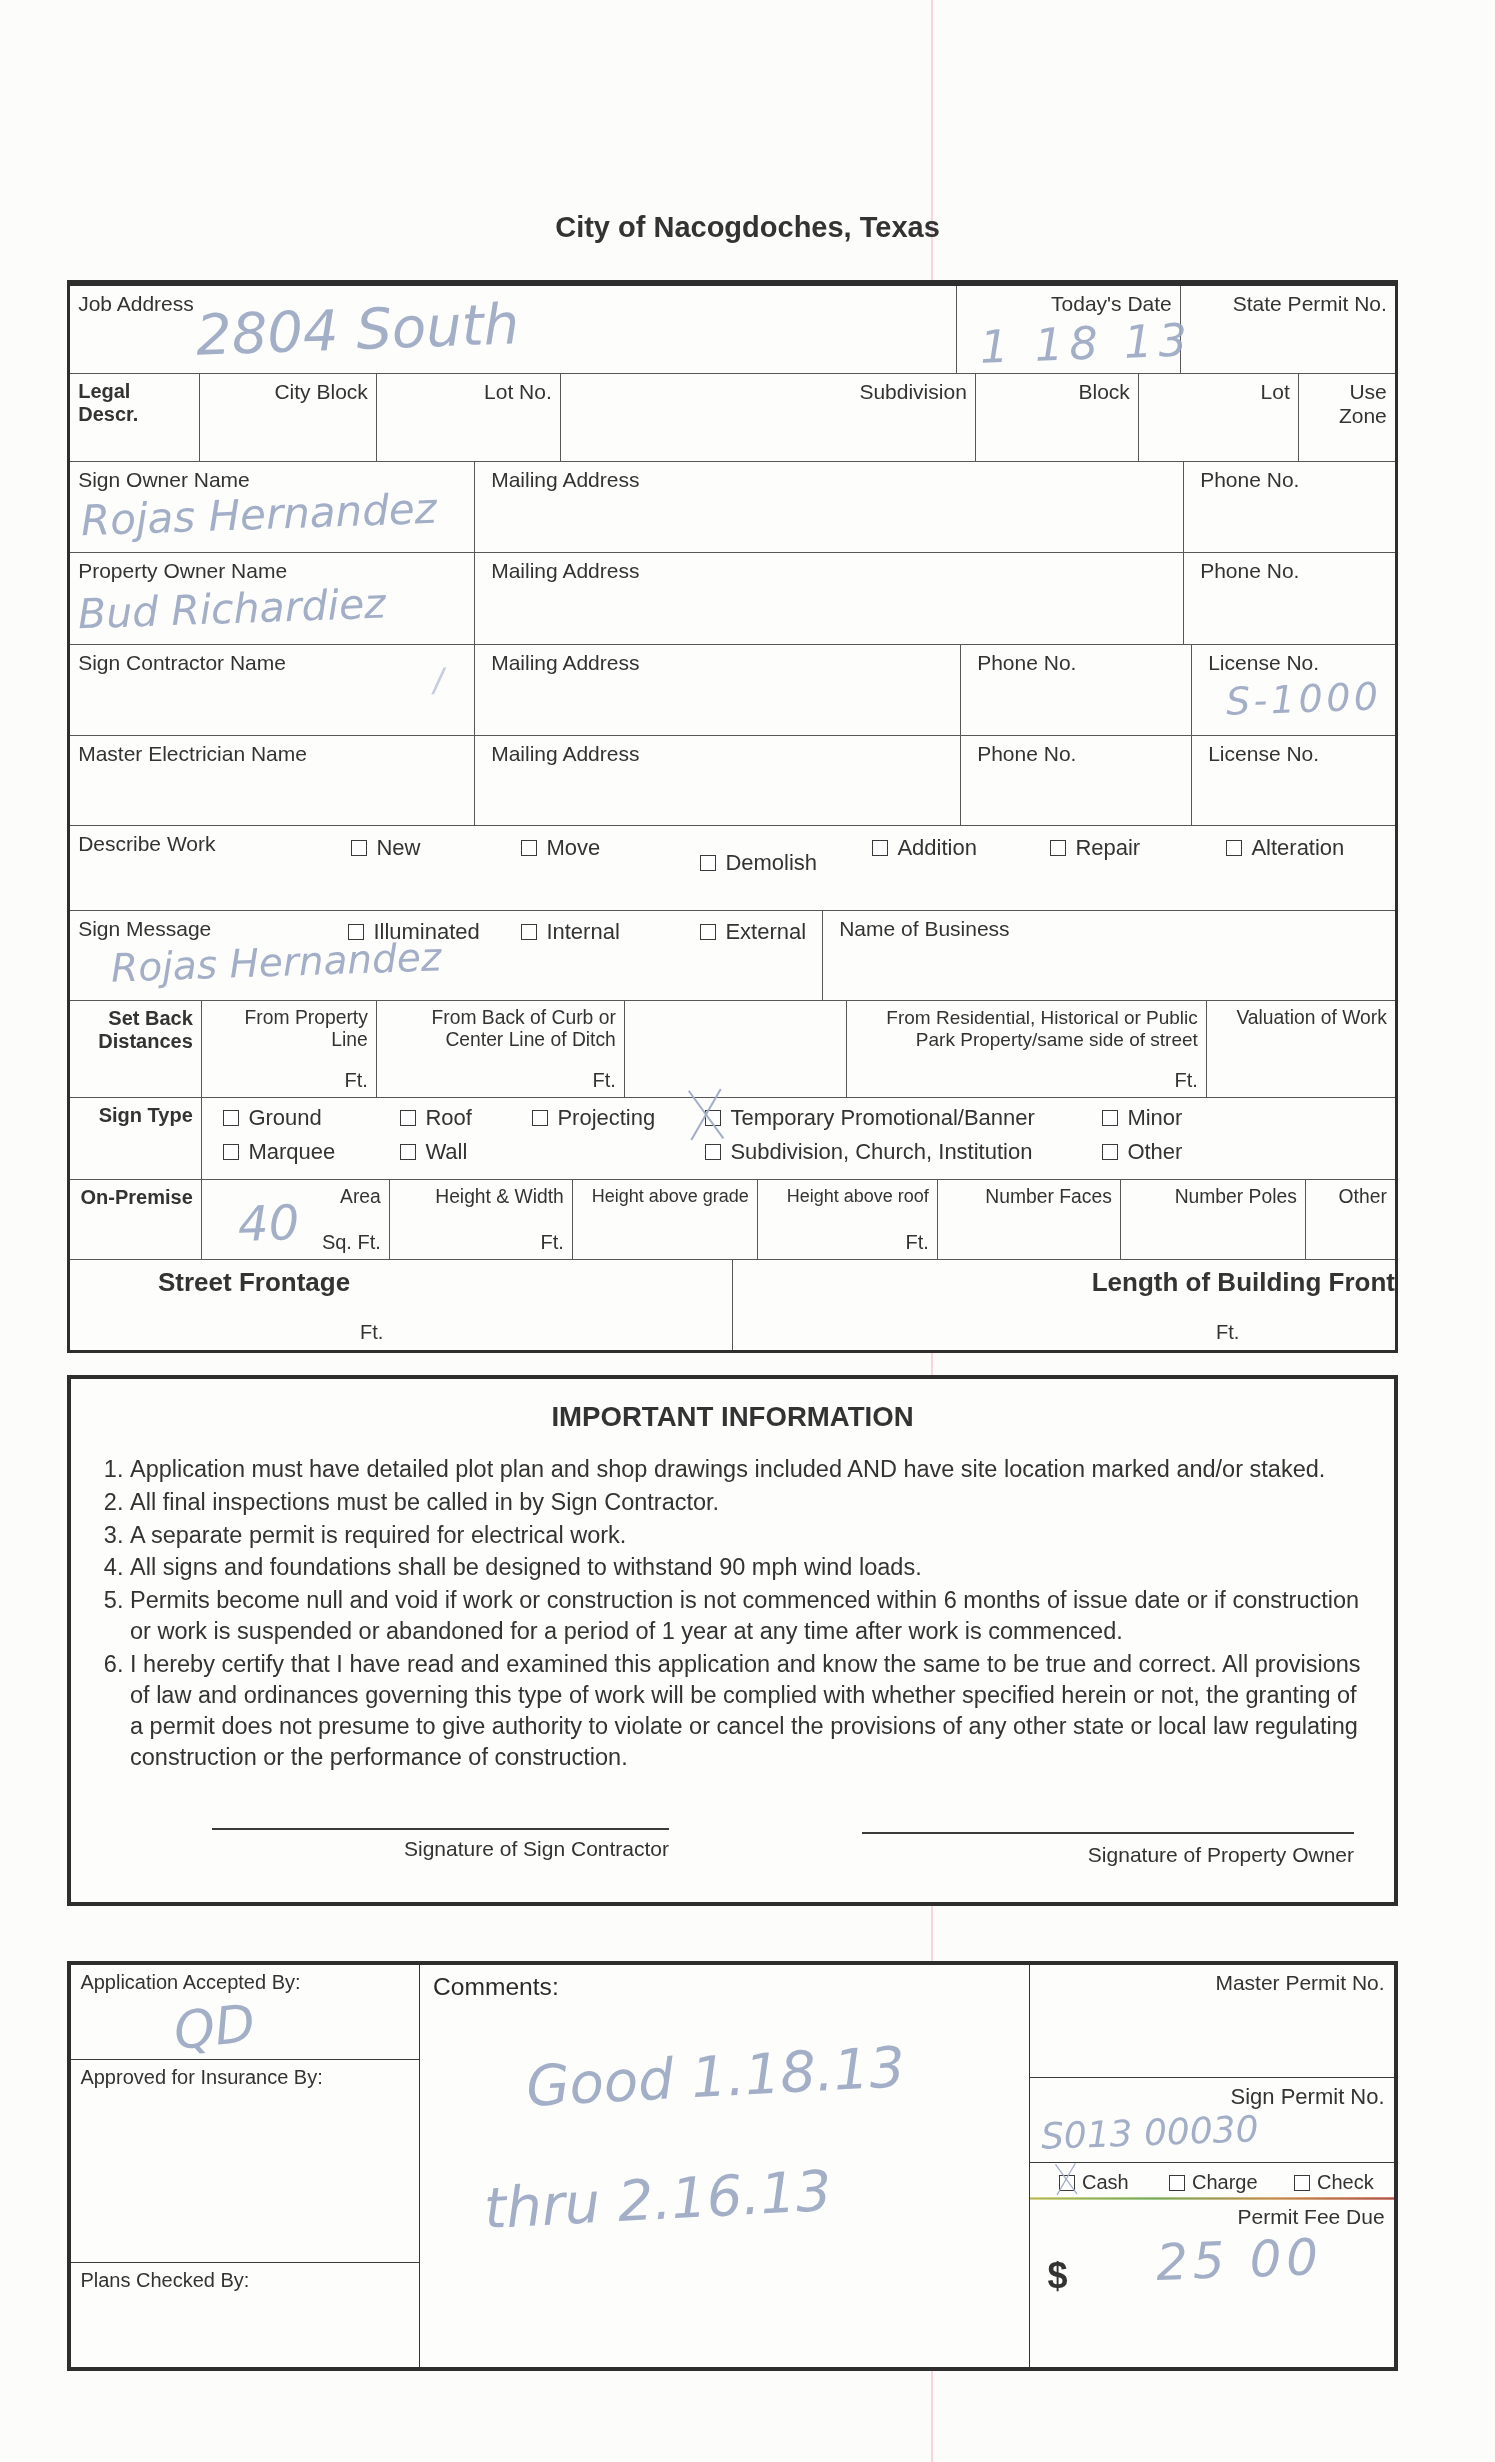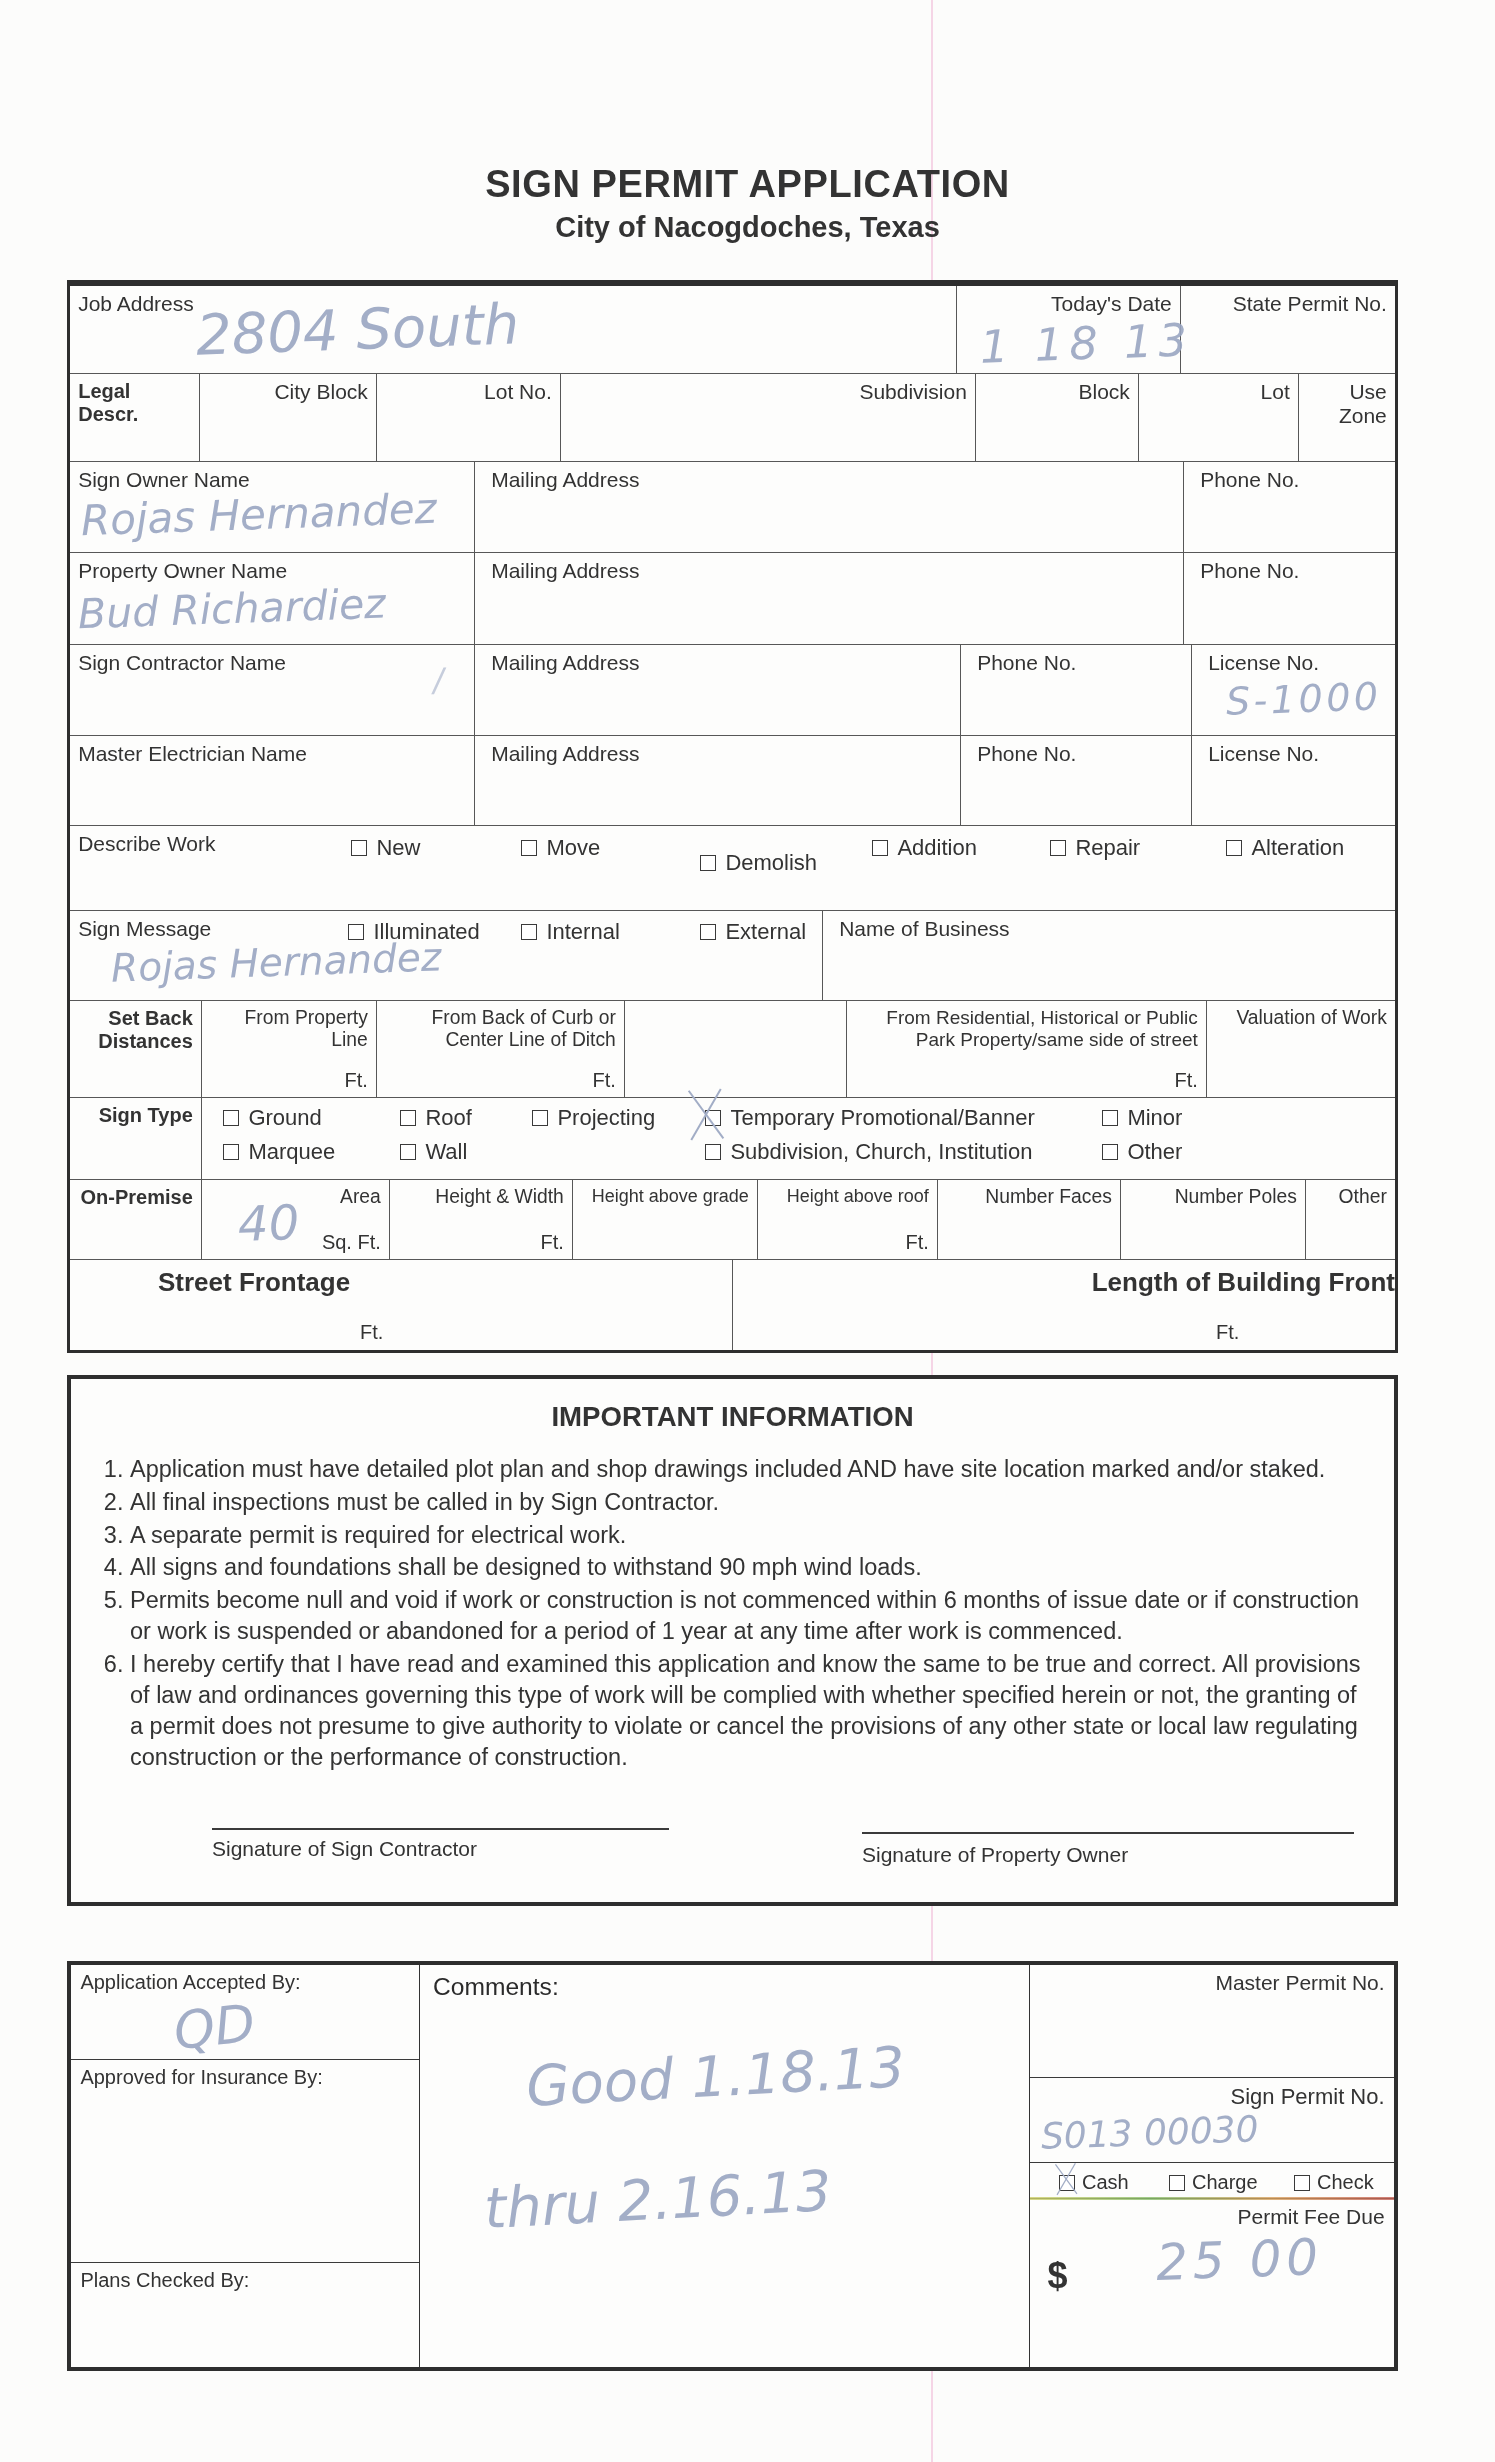--- a/index.html
+++ b/index.html
@@ -26,39 +26,38 @@
   .cbitem{position:absolute;display:flex;align-items:center;gap:9.4px;font-size:22px;color:#333;}
   .unit{position:absolute;right:8.2px;bottom:4.7px;font-size:20px;color:#333;}
   .xmark{position:absolute;width:41px;height:53px;z-index:4;}
   .xmark::before,.xmark::after{content:"";position:absolute;left:19.3px;top:-2.3px;width:2.3px;height:59px;background:#a2adc6;}
   .xmark::before{transform:rotate(30deg);} .xmark::after{transform:rotate(-36deg);}
   .info-box{top:1375px;height:531px;border-width:4.7px;}
   .info-title{margin-top:22px;text-align:center;font-weight:bold;font-size:27.6px;color:#333;}
   .info-list{margin:21px 0 0 0;padding-left:59px;padding-right:23.5px;font-size:23.5px;line-height:31px;color:#333;}
   .info-list li{margin-bottom:1.8px;}
   .sigline{position:absolute;height:2.3px;background:#3b3b3b;}
-  .siglabel{position:absolute;text-align:left;font-size:21px;color:#333;}
+  .siglabel{position:absolute;text-align:right;font-size:21px;color:#333;}
   .office-box{top:1961px;height:410px;border-width:4.7px;display:flex;flex-direction:column;}
   .office-head{height:36px;border-bottom:1.8px solid #333;display:flex;align-items:center;justify-content:center;
                font-weight:bold;font-size:26px;color:#333;}
   .office-body{flex:1;display:flex;}
   .ocol{position:relative;box-sizing:border-box;}
   .ocell{position:relative;box-sizing:border-box;border-bottom:1.8px solid #3a3a3a;padding:5.9px 9.4px;font-size:20px;color:#333;}
   .ocell:last-child{border-bottom:none;}
   .rainbow{position:absolute;left:0;right:0;bottom:-2.3px;height:2.9px;z-index:2;
            background:linear-gradient(90deg,#cfd06a,#8abf6d,#d8a05c,#c46055);opacity:.8;}
 </style>
 </head>
 <body>
 
 <div class="page">
 
   <div class="scanline" style="left:931px"></div>
 
-  <div class="doc-title t1">SIGN PERMIT APPLICATION</div>
   <div class="doc-title t2">City of Nacogdoches, Texas</div>
 
   <div class="box main-box">
 
     <div class="row" style="height:88px">
       <div class="cell" style="width:887px">
         <span class="lbl">Job Address</span>
         <span class="hw" style="left:126px;top:10.6px;font-size:56px">2804 South</span>
       </div>
       <div class="cell" style="width:216px">

